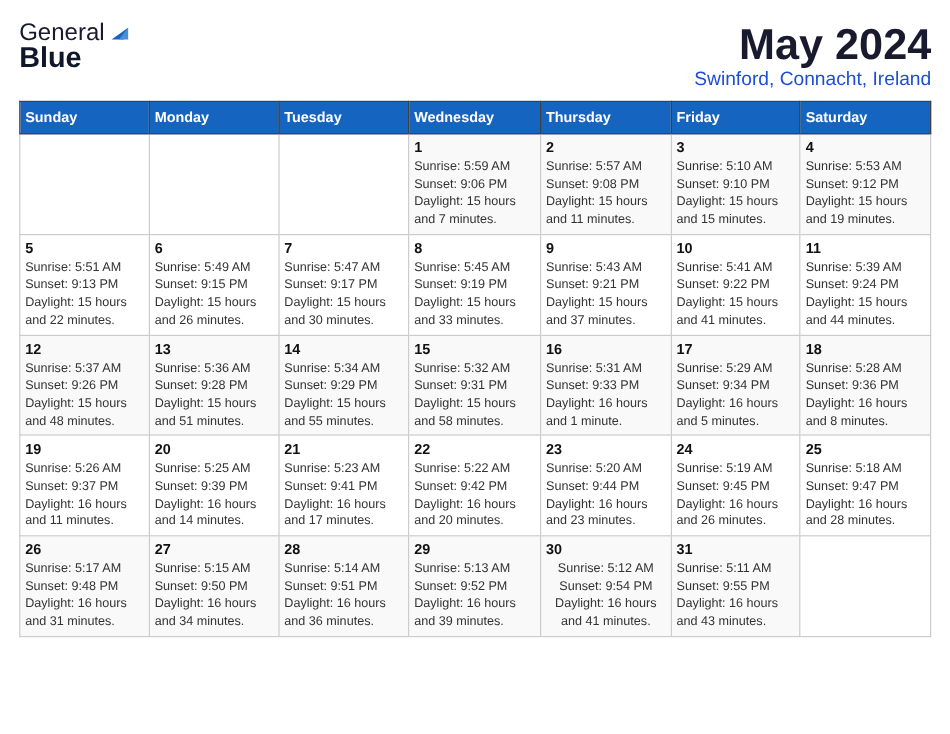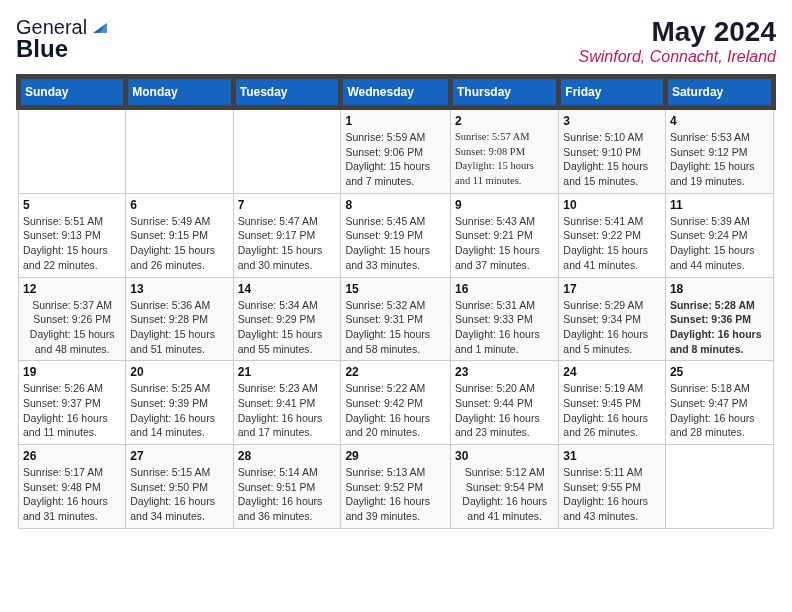--- a/index.html
+++ b/index.html
@@ -18,41 +18,40 @@
     }
     .logo {
       display: flex;
       flex-direction: column;
       align-items: flex-start;
     }
     .title-area {
       text-align: right;
     }
     .month-title {
-      font-size: 28px;
+      font-size: 36px;
       font-weight: bold;
       color: #1a1a2e;
     }
     .location-title {
       font-size: 16px;
-      color: #be185d;
-      font-style: italic;
+      color: #1d4ed8;
     }
     table {
       width: 100%;
       border-collapse: collapse;
       font-size: 11px;
     }
     thead tr th {
       background-color: #1565c0;
       color: #fff;
       padding: 6px 4px;
       text-align: left;
       font-size: 12px;
-      border: 5px solid #404040;
+      border: 1px solid #404040;
     }
     tbody tr td {
       border: 1px solid #ccc;
       vertical-align: top;
       padding: 4px;
       min-height: 80px;
       height: 80px;
       width: 113px;
       background: #fff;
     }
@@ -111,21 +110,21 @@
         <td class="empty-cell"></td>
         <td>
           <div class="day-number">1</div>
           <div class="day-detail" style="white-space: pre-line;">Sunrise: 5:59 AM
 Sunset: 9:06 PM
 Daylight: 15 hours
 and 7 minutes.</div>
         </td>
         <td>
           <div class="day-number">2</div>
-          <div class="day-detail" style="white-space: pre-line; font-family: Liberation Serif, serif;">Sunrise: 5:57 AM
+          <div class="day-detail" style="white-space: pre-line;">Sunrise: 5:57 AM
 Sunset: 9:08 PM
 Daylight: 15 hours
 and 11 minutes.</div>
         </td>
         <td>
           <div class="day-number">3</div>
           <div class="day-detail" style="white-space: pre-line;">Sunrise: 5:10 AM
 Sunset: 9:10 PM
 Daylight: 15 hours
 and 15 minutes.</div>
@@ -185,21 +184,21 @@
           <div class="day-number">11</div>
           <div class="day-detail" style="white-space: pre-line;">Sunrise: 5:39 AM
 Sunset: 9:24 PM
 Daylight: 15 hours
 and 44 minutes.</div>
         </td>
       </tr>
       <tr>
         <td>
           <div class="day-number">12</div>
-          <div class="day-detail" style="white-space: pre-line; text-align: center;">Sunrise: 5:37 AM
+          <div class="day-detail" style="white-space: pre-line;">Sunrise: 5:37 AM
 Sunset: 9:26 PM
 Daylight: 15 hours
 and 48 minutes.</div>
         </td>
         <td>
           <div class="day-number">13</div>
           <div class="day-detail" style="white-space: pre-line;">Sunrise: 5:36 AM
 Sunset: 9:28 PM
 Daylight: 15 hours
 and 51 minutes.</div>
@@ -227,21 +226,21 @@
         </td>
         <td>
           <div class="day-number">17</div>
           <div class="day-detail" style="white-space: pre-line;">Sunrise: 5:29 AM
 Sunset: 9:34 PM
 Daylight: 16 hours
 and 5 minutes.</div>
         </td>
         <td>
           <div class="day-number">18</div>
-          <div class="day-detail" style="white-space: pre-line; font-weight: bold;">Sunrise: 5:28 AM
+          <div class="day-detail" style="white-space: pre-line;">Sunrise: 5:28 AM
 Sunset: 9:36 PM
 Daylight: 16 hours
 and 8 minutes.</div>
         </td>
       </tr>
       <tr>
         <td>
           <div class="day-number">19</div>
           <div class="day-detail" style="white-space: pre-line;">Sunrise: 5:26 AM
 Sunset: 9:37 PM

